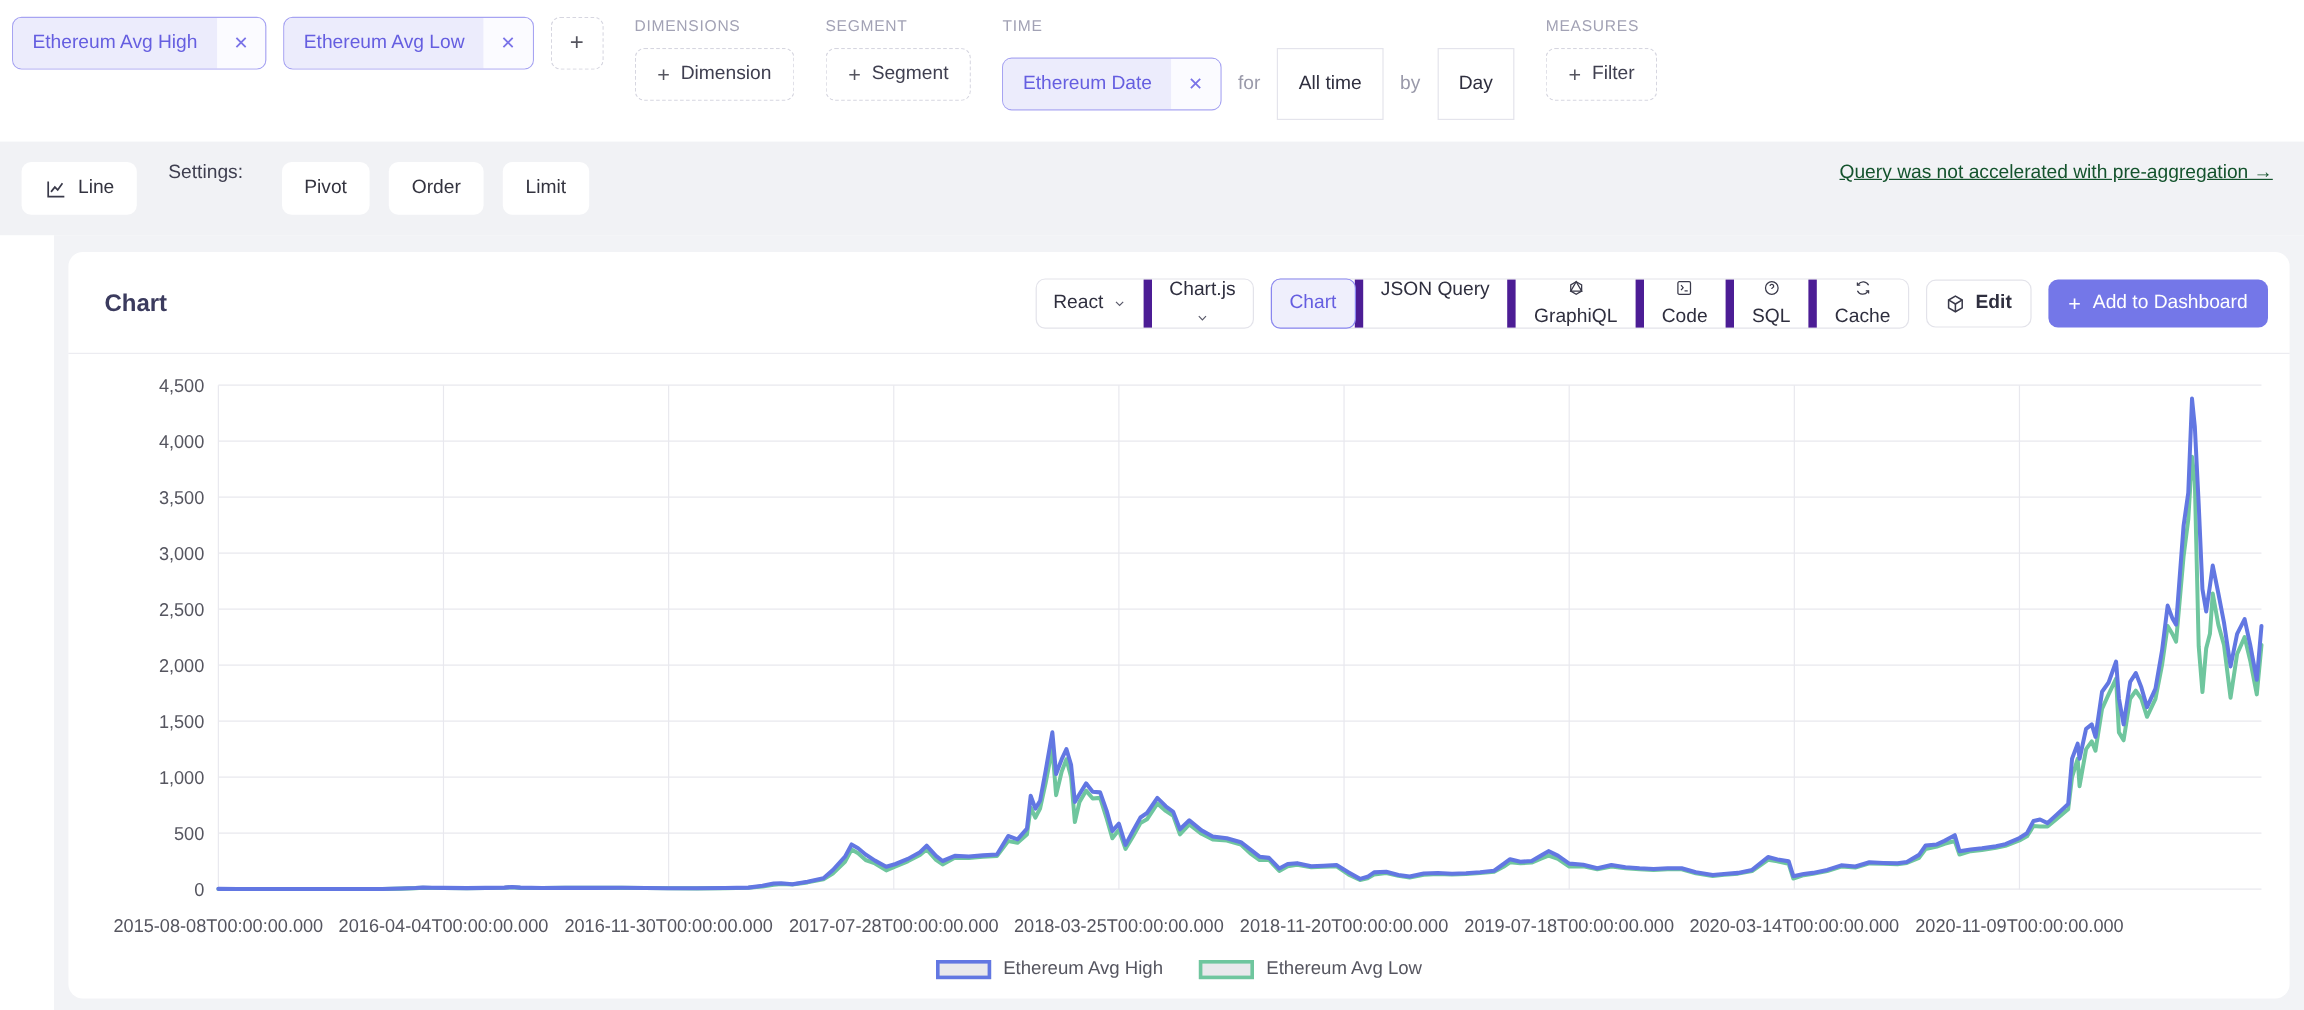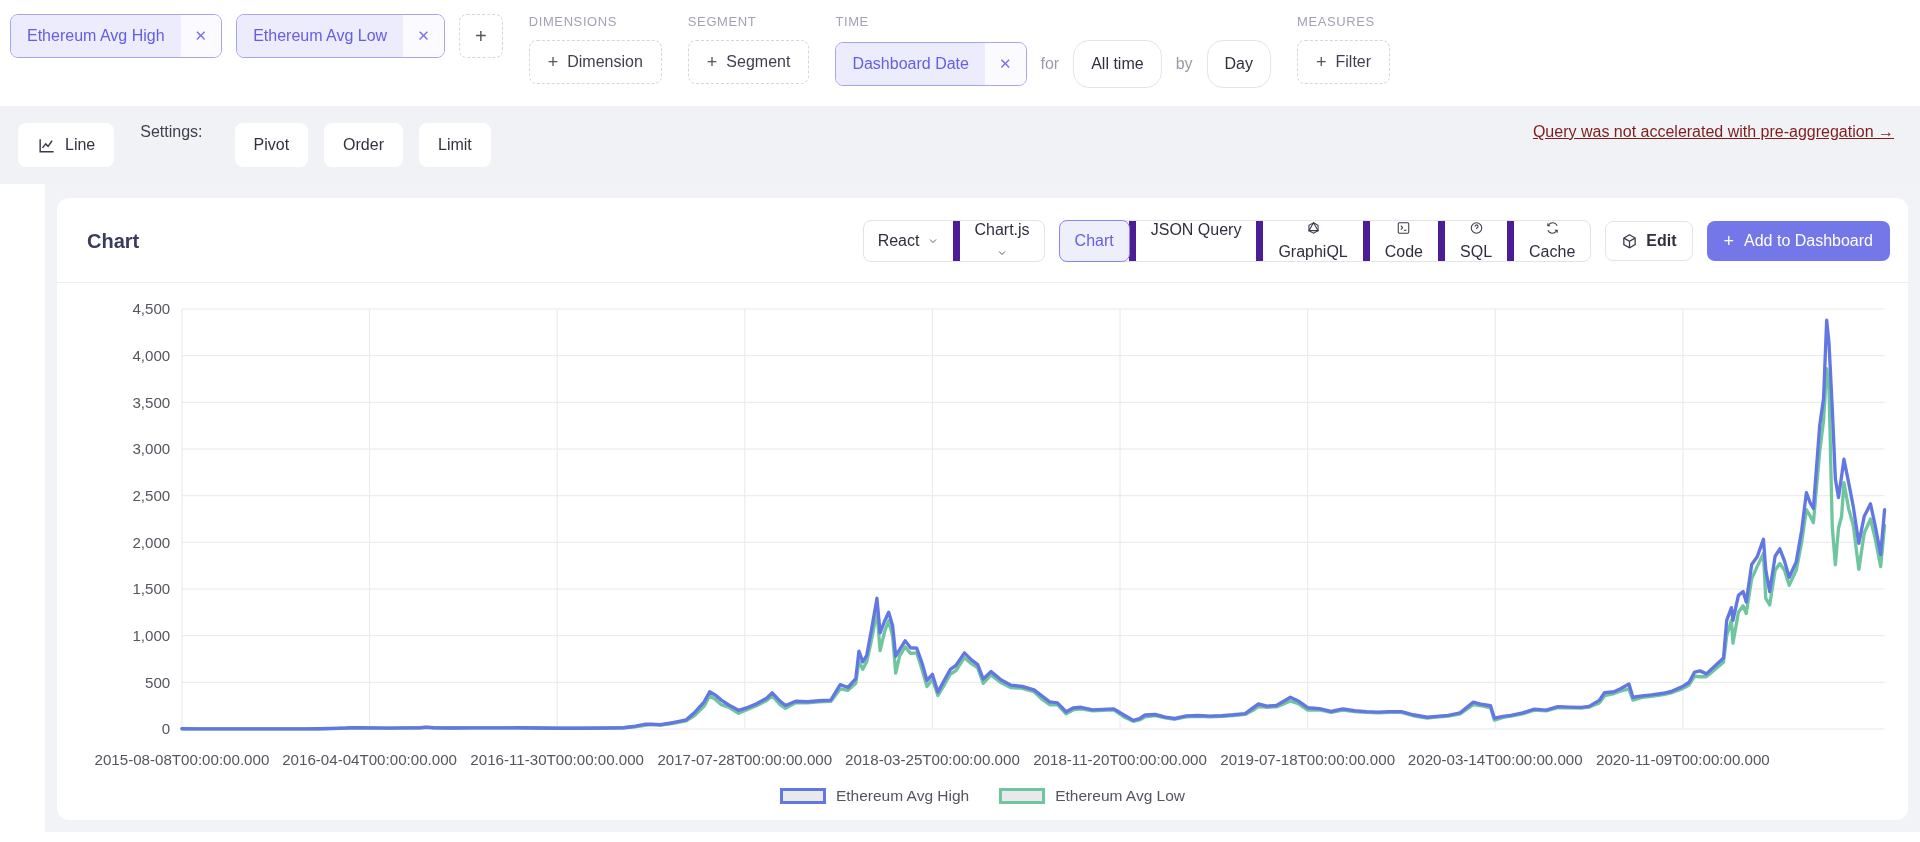--- a/index.html
+++ b/index.html
@@ -9,28 +9,28 @@
   .topbar { background:#fff; padding:14px 10px 18px 10px; display:flex; gap:26px; align-items:flex-start; }
   .qb-label { font-size:13px; letter-spacing:.6px; color:#a2a2b5; font-weight:400; margin-bottom:11px; }
   .qb-row { display:flex; gap:14px; align-items:center; }
   .chip { display:flex; align-items:stretch; border:1px solid #a7a4f2; border-radius:8px; overflow:hidden; height:44px; cursor:pointer; background:#fbfbff; }
   .chip-label { display:flex; align-items:center; padding:0 16px; background:#ececfc; color:#655ee0; font-size:16px; }
   .chip-x { display:flex; align-items:center; padding:0 14px; color:#7a73e8; font-size:15px; background:#fbfbff; }
   .add-sq { width:44px; height:44px; border:1px dashed #d6d6e0; border-radius:8px; background:transparent; color:#55555f; font-size:20px; cursor:pointer; }
   .add-btn { height:44px; border:1px dashed #d6d6e0; border-radius:8px; background:transparent; color:#3f3f50; font-size:16px; padding:0 18px; cursor:pointer; display:flex; align-items:center; gap:9px; }
   .add-btn .plus { color:#55555f; font-size:18px; }
   .conj { color:#9a9aaa; font-size:16px; }
-  .plain-btn { height:48px; border:1px solid #e4e4ec; border-radius:16px; background:#fff; color:#2f2f3f; font-size:16px; padding:0 17px; cursor:pointer; }
+  .plain-btn { height:60px; border:1px solid #e4e4ec; border-radius:0; background:#fff; color:#2f2f3f; font-size:16px; padding:0 17px; cursor:pointer; }
 
   
   .band { background:#f1f2f5; padding:17px 26px 17px 18px; display:flex; gap:16px; }
   .band-btn { height:44px; border:none; border-radius:8px; background:#fff; color:#33333f; font-size:16px; padding:0 19px; cursor:pointer; display:flex; align-items:center; gap:9px; }
   .settings-label { color:#3f3f50; font-size:16px; margin:0 16px 0 10px; }
   .spacer { flex:1; }
-  .accel-link { font-size:16px; color:#7f1d1d; text-decoration:underline; cursor:pointer; }
+  .accel-link { font-size:16px; color:#14532d; text-decoration:underline; cursor:pointer; }
 
   
   .page { background:#f2f3f6; padding:14px 12px 12px 12px; height:648px;margin-left:45px; }
   .card { background:#fff; border-radius:12px; height:100%; display:flex; flex-direction:column; }
   .card-header { display:flex; align-items:center; justify-content:space-between; padding:22px 18px 20px 30px; border-bottom:1px solid #ececf1; }
   .card-title { font-size:20px; font-weight:700; color:#3b3b5e; }
   .card-toolbar { display:flex; align-items:center; gap:14px; }
   .seg-group { display:flex; border:1px solid #e3e3ea; border-radius:8px; background:#fff; }
   .seg-btn { height:40px; border:none; background:transparent; font-size:16px; color:#2f2f3f; padding:0 14px; display:flex; align-items:center; gap:8px; cursor:pointer; }
   .seg-btn + .seg-btn, .tab + .tab { border-left:7px solid #4c1d95;flex-direction:column; }
@@ -90,21 +90,21 @@
         <span class="plus">+</span>
         <span>Segment</span>
       </button>
     </div>
   </div>
 
   <div>
     <div class="qb-label">TIME</div>
     <div class="qb-row">
       <div class="chip">
-        <span class="chip-label">Dashboard Date</span>
+        <span class="chip-label">Ethereum Date</span>
         <span class="chip-x">✕</span>
       </div>
       <span class="conj">for</span>
       <button class="plain-btn">All time</button>
       <span class="conj">by</span>
       <button class="plain-btn">Day</button>
     </div>
   </div>
 
   <div>

